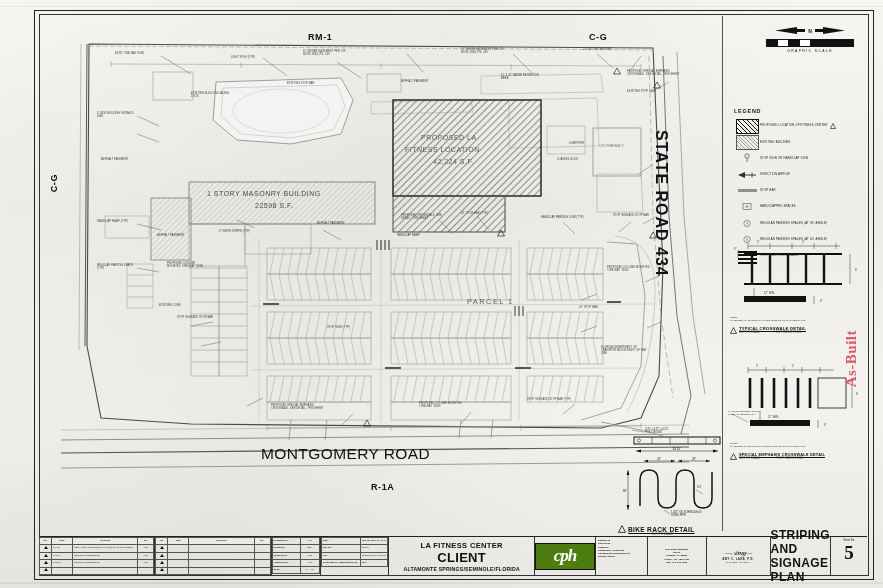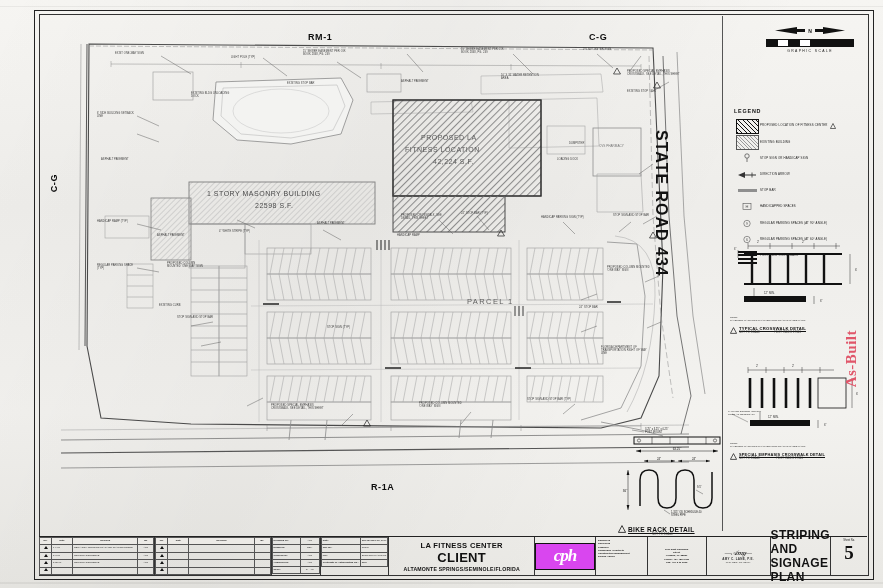--- a/index.html
+++ b/index.html
@@ -61,21 +61,21 @@
   .rev-tbl td,.rev-tbl th{border:0.5px solid #555;font-size:2.4px;color:#222;padding:0 1px;
     height:6.3px;line-height:6.3px;overflow:hidden;white-space:nowrap;}
   .rev-tbl th{font-weight:bold;background:#eceae6;text-align:center;font-size:2.4px;}
   .tri{display:inline-block;width:0;height:0;border-left:2px solid transparent;border-right:2px solid transparent;
     border-bottom:3.4px solid #111;vertical-align:middle;}
   #client-cell{width:178px;display:flex;flex-direction:column;align-items:center;justify-content:center;}
   .client-1{font-size:7.6px;font-weight:bold;letter-spacing:.3px;color:#111;}
   .client-2{font-size:13px;font-weight:bold;letter-spacing:.3px;color:#111;}
   .client-3{font-size:5.2px;font-weight:bold;letter-spacing:.2px;color:#111;margin-top:1px;}
   #logo-cell{width:70px;display:flex;align-items:center;justify-content:center;}
-  .cph-box{width:58px;height:25px;background:#d946ef;border:1.5px solid #111;
+  .cph-box{width:58px;height:25px;background:#4d7c0f;border:1.5px solid #111;
     display:flex;align-items:center;justify-content:center;}
   .cph-txt{color:#fff;font-family:"Liberation Serif",serif;font-style:italic;font-weight:bold;font-size:17px;letter-spacing:-1px;}
   #svc-cell{width:62px;padding:2px 2px;}
   .svc-line{font-size:2.5px;font-weight:bold;color:#111;line-height:1.32;}
   #addr-cell{width:72px;display:flex;flex-direction:column;align-items:center;justify-content:center;}
   .addr-line{font-size:2.5px;font-weight:bold;color:#111;line-height:1.35;text-align:center;}
   #seal-cell{width:78px;display:flex;flex-direction:column;align-items:center;justify-content:center;}
   .seal-a{font-size:3px;font-weight:bold;color:#333;letter-spacing:.3px;}
   .seal-b{font-size:2.5px;color:#333;}
   #sheettitle-cell{flex:1;display:flex;align-items:center;justify-content:center;}
@@ -494,20 +494,21 @@
         <line x1="480" y1="409" x2="480" y2="415"></line>
           <line x1="600" y1="407" x2="600" y2="413"></line>
       </g>
     </svg>
 
     <div class="lbl zone" style="left:258px;top:16px;margin-left:9px;">RM-1</div>
     <div class="lbl zone" style="left:548px;top:16px;">C-G</div>
     <div class="lbl zone" style="left:8px;top:158px;writing-mode:vertical-rl;transform:rotate(180deg);">C-G</div>
     <div class="lbl zone" style="left:330px;top:466px;">R-1A</div>
 
+    <div class="lbl road-name" style="left:220px;top:429px;">MONTGOMERY ROAD</div>
 
     <div class="lbl bldg-lbl" style="left:166px;top:174px;">
       <span>1 STORY MASONRY BUILDING</span>
     </div>
     <div class="lbl bldg-lbl" style="left:214px;top:186px;">22598 S.F.</div>
 
     <div class="lbl bldg-lbl" style="left:380px;top:118px;color:#5a5a5a;">PROPOSED LA</div>
     <div class="lbl bldg-lbl" style="left:364px;top:130px;color:#5a5a5a;">FITNESS LOCATION</div>
     <div class="lbl bldg-lbl" style="left:392px;top:142px;color:#5a5a5a;">42,224 S.F.</div>
 

